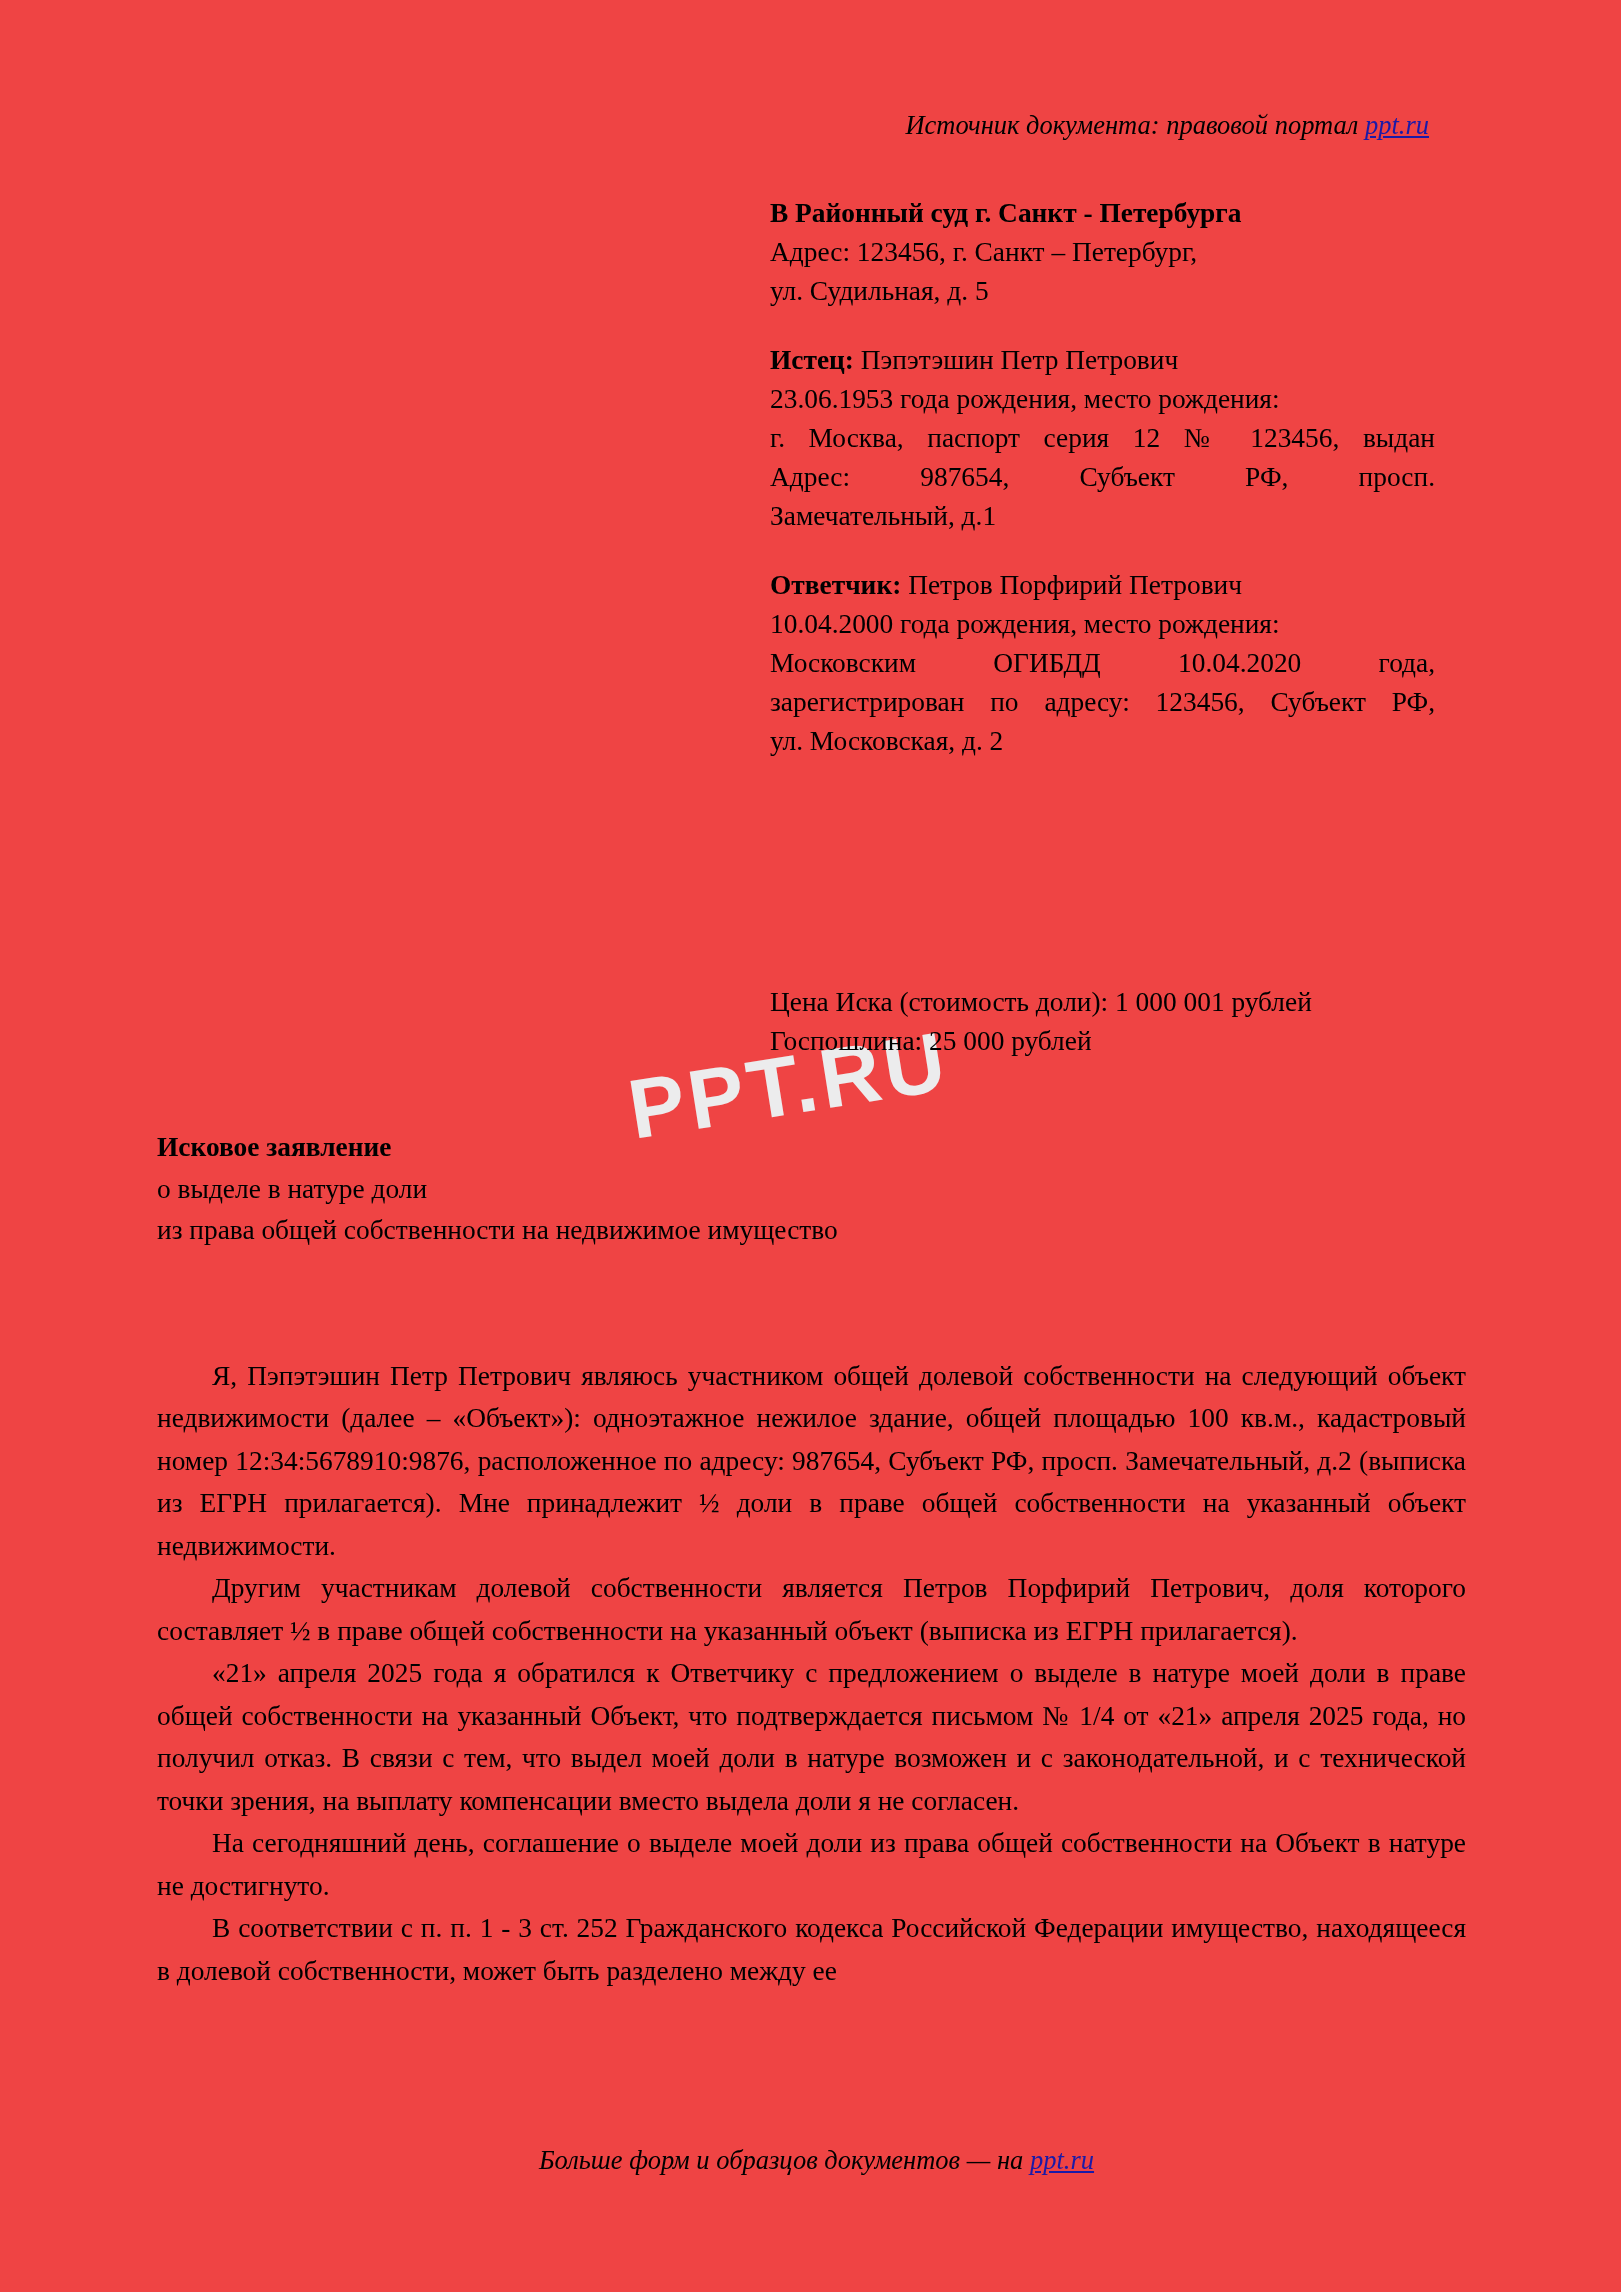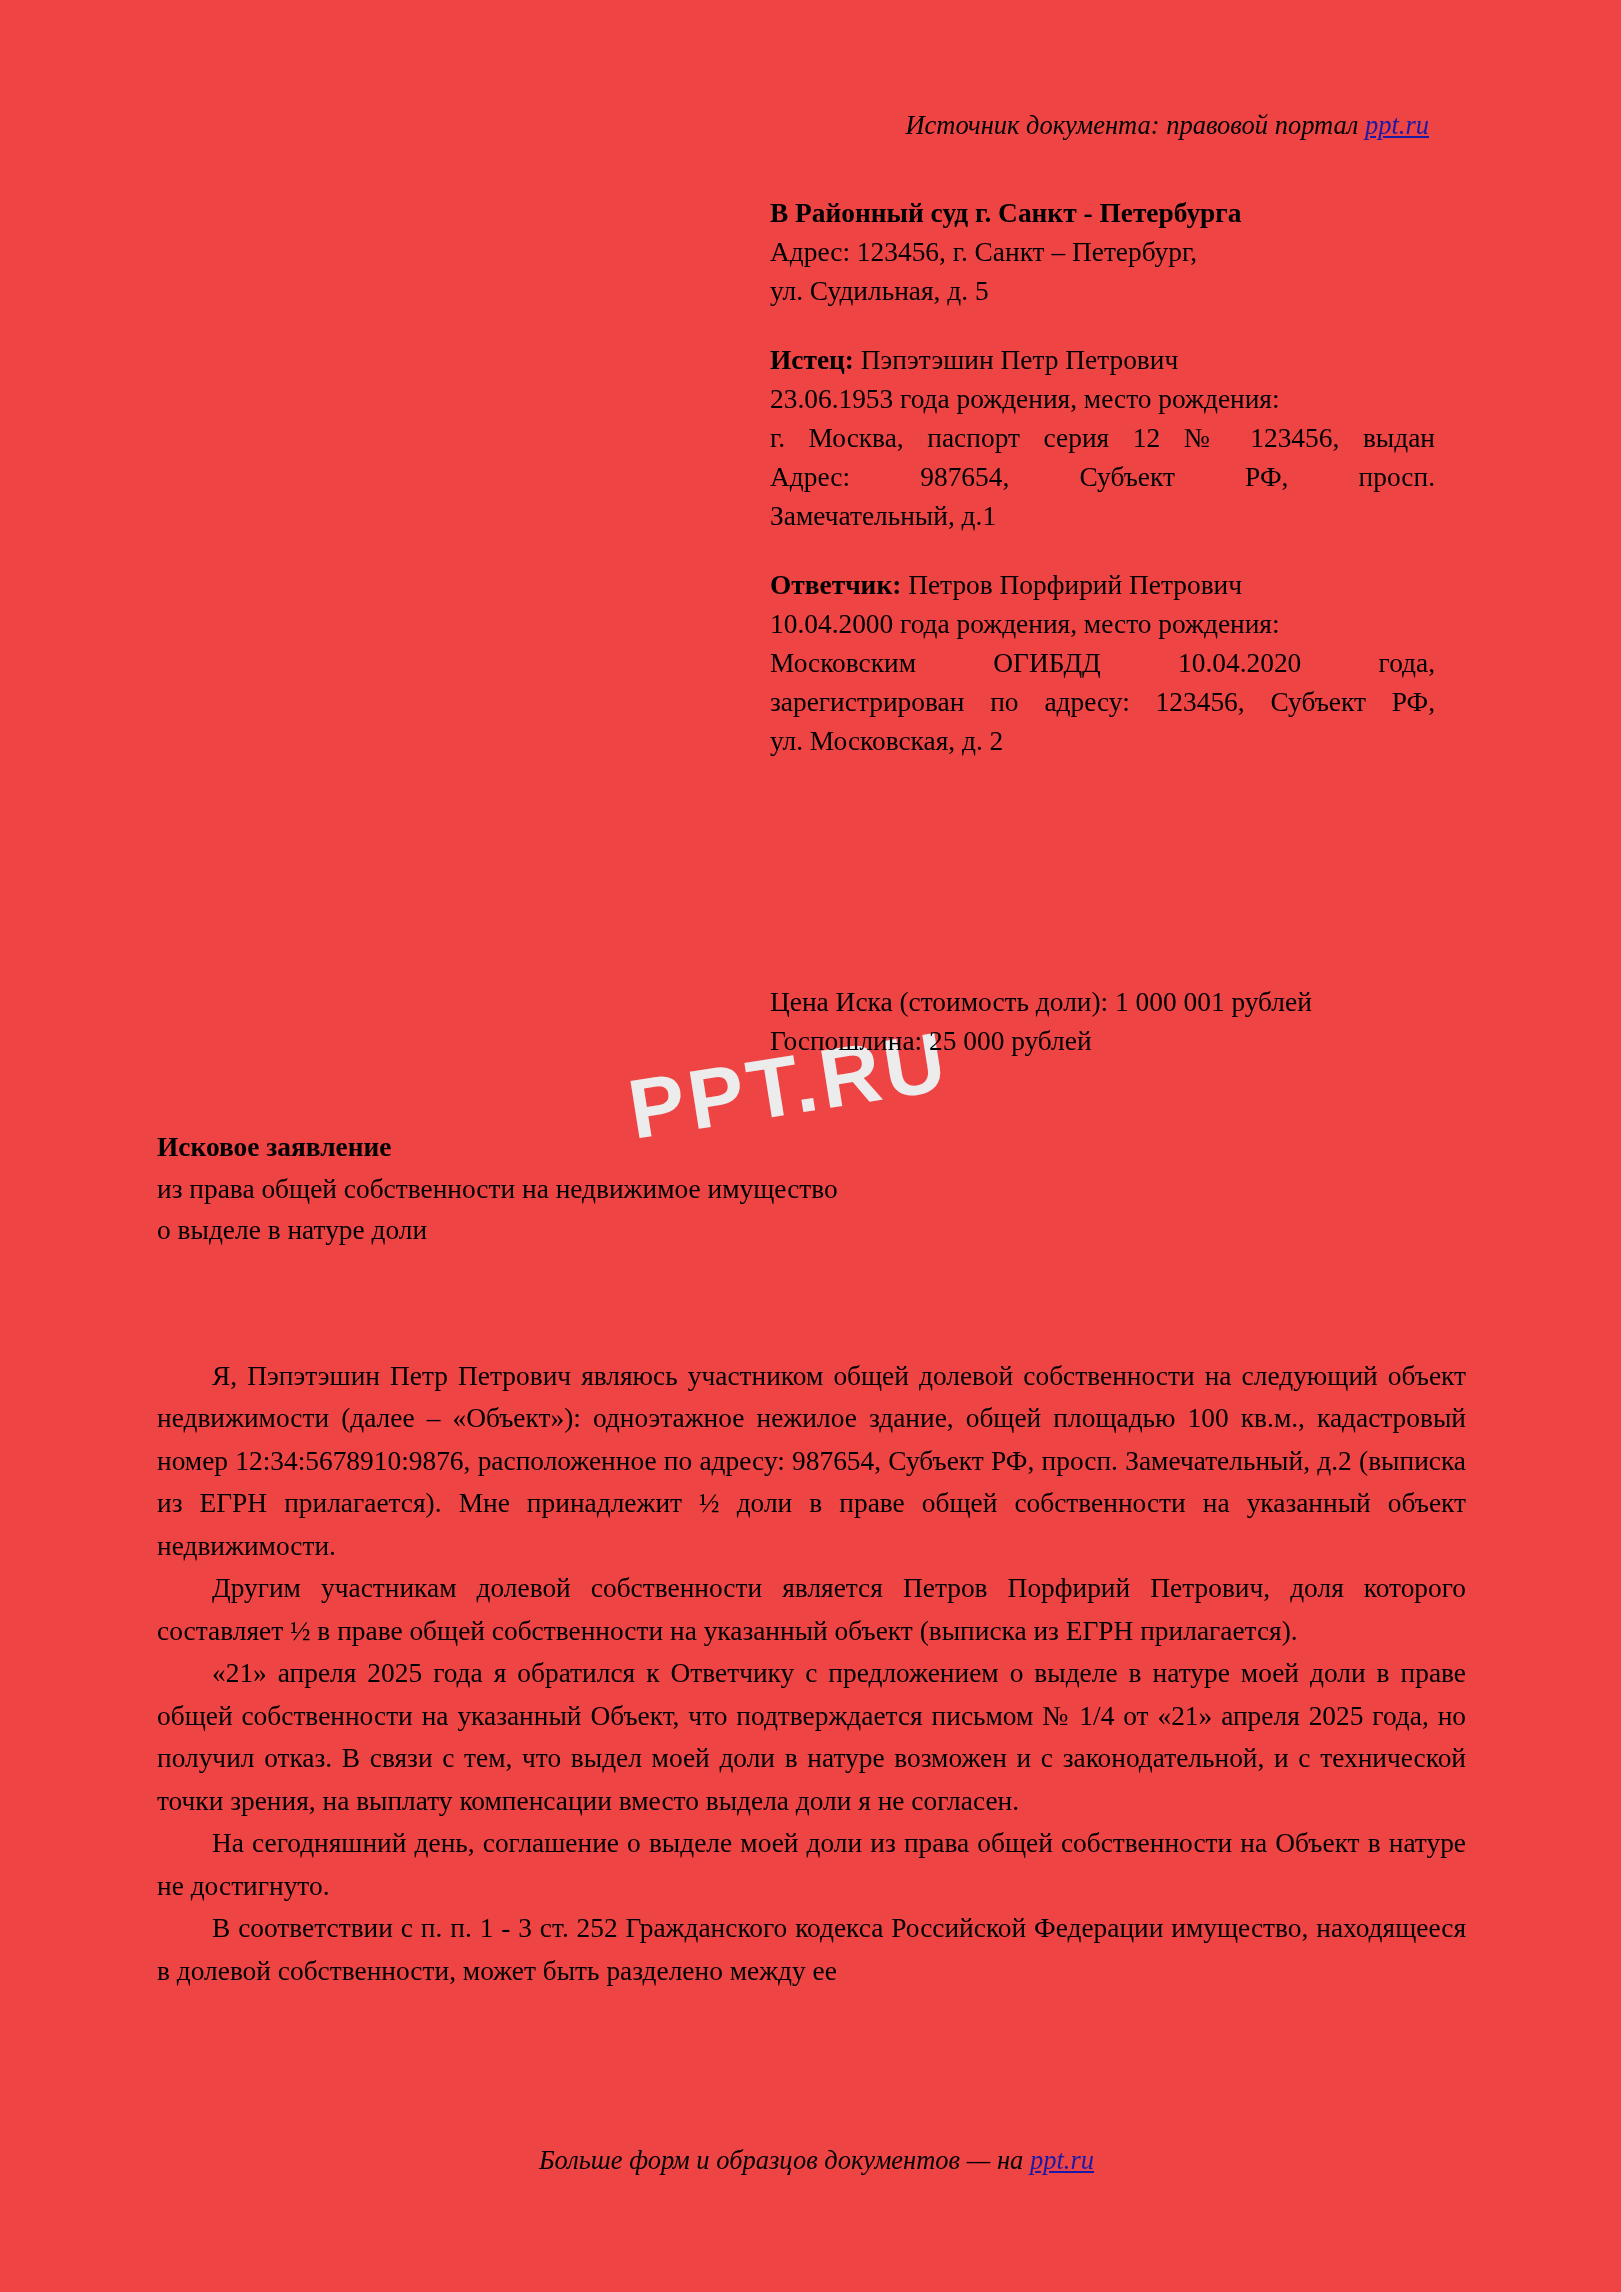--- a/index.html
+++ b/index.html
@@ -177,22 +177,22 @@
 
   </div>
 
   <div class="money">
     <div>Цена Иска (стоимость доли): 1 000 001 рублей</div>
     <div>Госпошлина: 25 000 рублей</div>
   </div>
 
   <div class="title-block">
     <div class="main">Исковое заявление</div>
+    <div class="sub">о выделе в натуре доли</div>
     <div class="sub">из права общей собственности на недвижимое имущество</div>
-    <div class="sub">о выделе в натуре доли</div>
   </div>
 
   <div class="body-text">
     <p>Я, Пэпэтэшин Петр Петрович являюсь участником общей долевой собственности на следующий объект недвижимости (далее – «Объект»): одноэтажное нежилое здание, общей площадью 100 кв.м., кадастровый номер 12:34:5678910:9876, расположенное по адресу: 987654, Субъект РФ, просп. Замечательный, д.2 (выписка из ЕГРН прилагается). Мне принадлежит ½ доли в праве общей собственности на указанный объект недвижимости.</p>
     <p>Другим участникам долевой собственности является Петров Порфирий Петрович, доля которого составляет ½ в праве общей собственности на указанный объект (выписка из ЕГРН прилагается).</p>
     <p>«21» апреля 2025 года я обратился к Ответчику с предложением о выделе в натуре моей доли в праве общей собственности на указанный Объект, что подтверждается письмом № 1/4 от «21» апреля 2025 года, но получил отказ. В связи с тем, что выдел моей доли в натуре возможен и с законодательной, и с технической точки зрения, на выплату компенсации вместо выдела доли я не согласен.</p>
     <p>На сегодняшний день, соглашение о выделе моей доли из права общей собственности на Объект в натуре не достигнуто.</p>
     <p>В соответствии с п. п. 1 - 3 ст. 252 Гражданского кодекса Российской Федерации имущество, находящееся в долевой собственности, может быть разделено между ее</p>
   </div>
 

